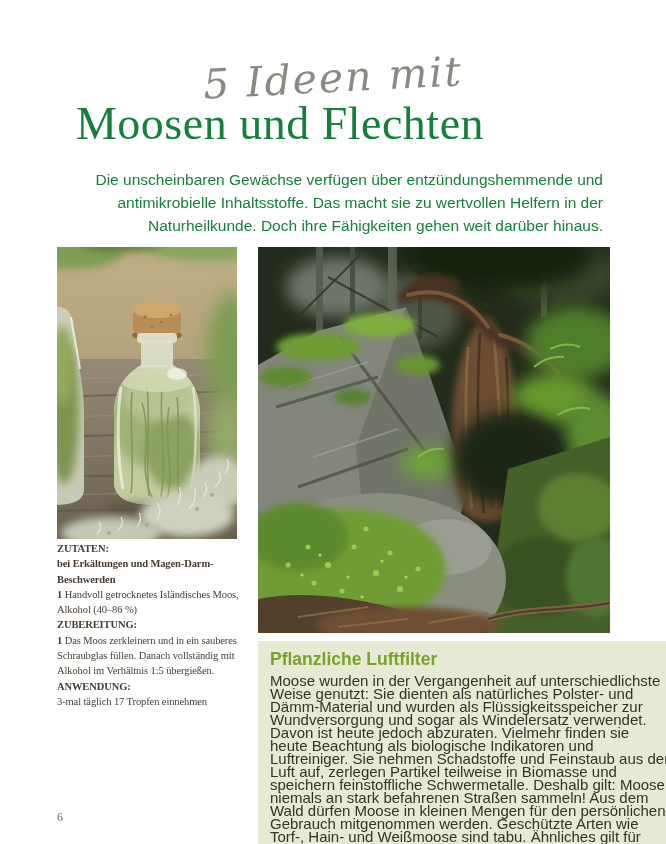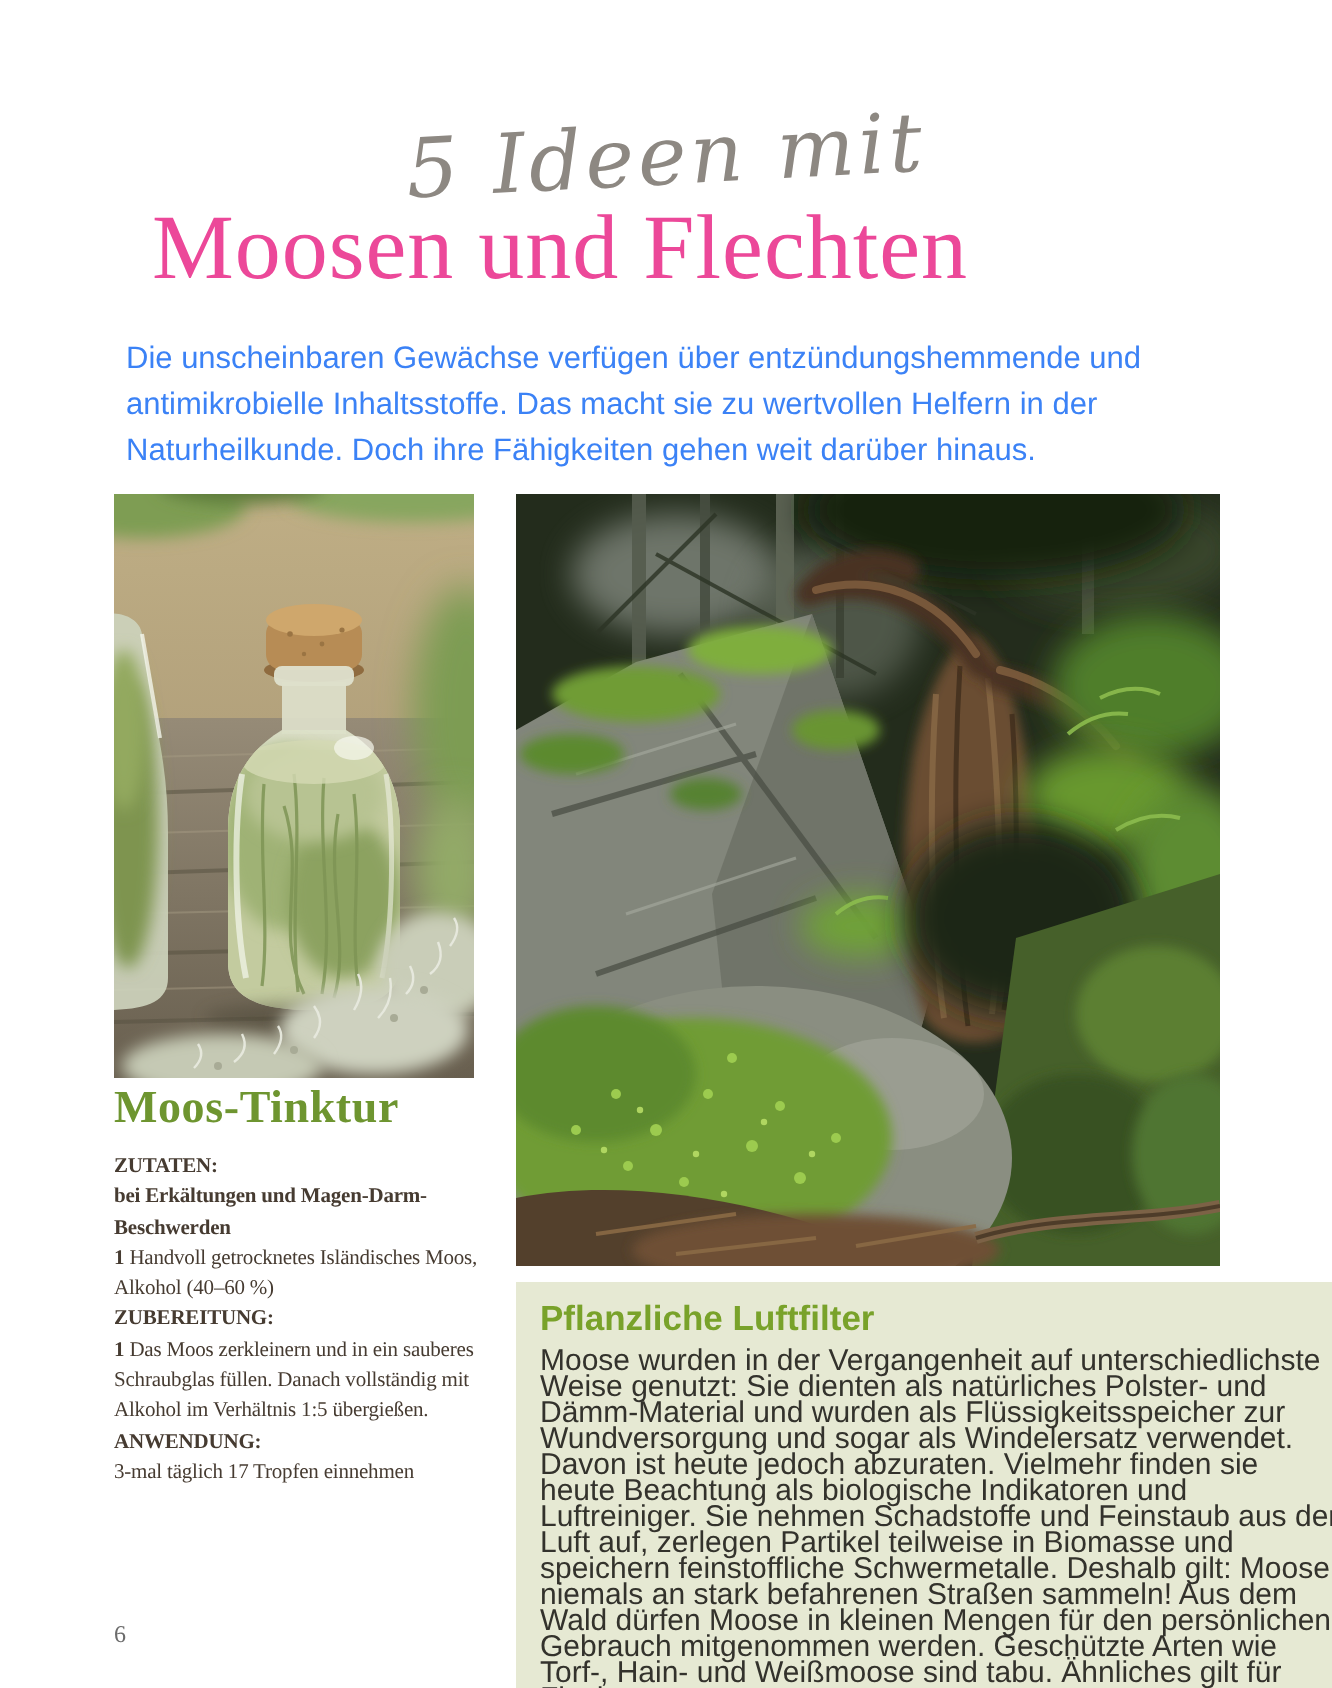--- a/index.html
+++ b/index.html
@@ -10,27 +10,27 @@
   
   .kicker{
     position:absolute;top:54px;left:0;width:666px;text-align:center;
     font-family:"DejaVu Serif",serif;font-style:italic;
     font-size:41px;color:#8d8882;transform:rotate(-3deg);
     letter-spacing:2px;
   }
   .title{
     position:absolute;top:99px;left:0;width:560px;text-align:center;
     font-family:"Liberation Serif",serif;font-weight:normal;
-    font-size:46px;line-height:50px;color:#ec4899;margin:0;
+    font-size:46px;line-height:50px;color:#15803d;margin:0;
     letter-spacing:0.5px;
   }
   .intro{
     position:absolute;top:168px;left:63px;width:540px;margin:0;
-    text-align:left;font-family:"Liberation Sans",sans-serif;
-    font-size:15.5px;line-height:23px;color:#3b82f6;
+    text-align:right;font-family:"Liberation Sans",sans-serif;
+    font-size:15.5px;line-height:23px;color:#15803d;
   }
   
   .photo-left{position:absolute;left:57px;top:247px;width:180px;height:292px;}
   .photo-right{position:absolute;left:258px;top:247px;width:352px;height:386px;}
   .photo-left svg,.photo-right svg{display:block;}
   
   .recipe{
     position:absolute;left:57px;top:541px;width:182px;
     color:#463b31;font-size:10.5px;line-height:15.3px;
     letter-spacing:-0.1px;
@@ -300,24 +300,23 @@
             <path d="M80,380 L150,372"></path>
             <path d="M170,376 L230,366"></path>
         </g>
         <path d="M230,372 C270,360 312,364 352,356" stroke="#7c6246" stroke-width="6" fill="none"></path>
         <path d="M230,372 C270,360 312,364 352,356" stroke="#3a2c1d" stroke-width="2" fill="none" opacity="0.7"></path>
       </g>
     </svg>
   </figure>
 
   <section class="recipe">
-    <h2>Moos-Tinktur</h2>
     <p class="bold">ZUTATEN:</p>
     <p class="bold">bei Erkältungen und Magen-Darm-Beschwerden</p>
-    <p><span class="num">1</span> <span>Handvoll getrocknetes Isländisches Moos, Alkohol (40–60 %)</span></p>
+    <p><span class="num">1</span> <span>Handvoll getrocknetes Isländisches Moos, Alkohol (40–86 %)</span></p>
     <p class="bold">ZUBEREITUNG:</p>
     <p><span class="num">1</span> <span>Das Moos zerkleinern und in ein sauberes Schraubglas füllen. Danach vollständig mit Alkohol im Verhältnis 1:5 übergießen.</span></p>
     <p class="bold">ANWENDUNG:</p>
     <p>3-mal täglich 17 Tropfen einnehmen</p>
   </section>
 
   <aside class="infobox">
     <h3>Pflanzliche Luftfilter</h3>
     <p>Moose wurden in der Vergangenheit auf unterschiedlichste Weise genutzt: Sie dienten als natürliches Polster- und Dämm-Material und wurden als Flüssigkeitsspeicher zur Wundversorgung und sogar als Windelersatz verwendet. Davon ist heute jedoch abzuraten. Vielmehr finden sie heute Beachtung als biologische Indikatoren und Luftreiniger. Sie nehmen Schadstoffe und Feinstaub aus der Luft auf, zerlegen Partikel teilweise in Biomasse und speichern feinstoffliche Schwermetalle. Deshalb gilt: Moose niemals an stark befahrenen Straßen sammeln! Aus dem Wald dürfen Moose in kleinen Mengen für den persönlichen Gebrauch mitgenommen werden. Geschützte Arten wie Torf-, Hain- und Weißmoose sind tabu. Ähnliches gilt für Flechten.</p>
   </aside>

